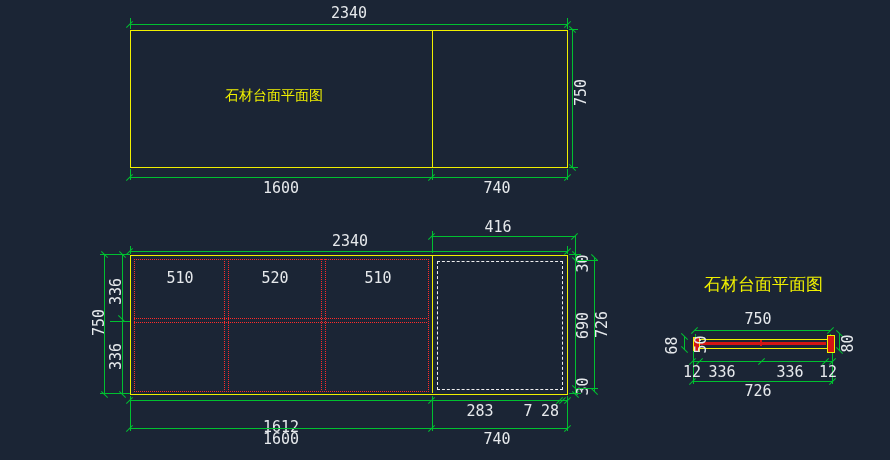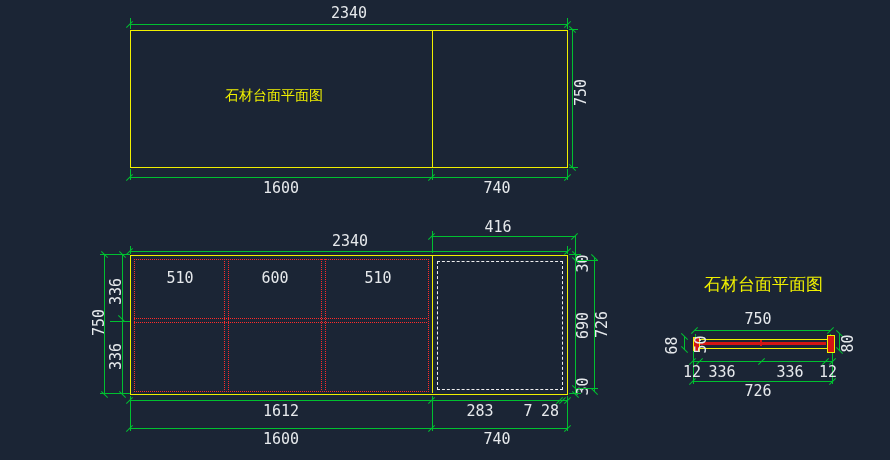--- a/index.html
+++ b/index.html
@@ -63,21 +63,21 @@
 
   <div class="yrect" style="left:130px;top:255px;width:436px;height:138px;"></div>
   <div class="rrect" style="left:134px;top:259px;width:293px;height:131px;"></div>
   <div class="rail-v" style="left:224px;top:259px;height:131px;"></div>
   <div class="rail-v" style="left:321px;top:259px;height:131px;"></div>
   <div class="rail-h" style="left:134px;top:318px;width:293px;"></div>
   <div class="yline-v" style="left:432px;top:256px;height:137px;"></div>
   <div class="wdash" style="left:437px;top:261px;width:124px;height:127px;"></div>
 
   <div class="dim-text" style="left:150px;top:271px;width:60px;">510</div>
-  <div class="dim-text" style="left:245px;top:271px;width:60px;">600</div>
+  <div class="dim-text" style="left:245px;top:271px;width:60px;">520</div>
   <div class="dim-text" style="left:348px;top:271px;width:60px;">510</div>
 
   <div class="dim-h" style="left:432px;top:236px;width:143px;"></div>
   <div class="ext-v" style="left:432px;top:231px;height:22px;"></div>
   <div class="dim-text" style="left:468px;top:220px;width:60px;">416</div>
 
   <div class="dim-h" style="left:130px;top:251px;width:438px;"></div>
   <div class="ext-v" style="left:130px;top:246px;height:8px;"></div>
   <div class="ext-v" style="left:567px;top:246px;height:8px;"></div>
   <div class="dim-text" style="left:320px;top:234px;width:60px;">2340</div>
@@ -106,21 +106,21 @@
   <div class="ext-h" style="left:577px;top:388px;width:21px;"></div>
   <div class="ext-h" style="left:569px;top:393px;width:12px;"></div>
 
   <div class="dim-h" style="left:130px;top:400px;width:438px;"></div>
   <div class="tickv" style="left:431px;top:396px;"></div>
   <div class="tickv" style="left:559px;top:396px;"></div>
   <div class="tickv" style="left:562px;top:396px;"></div>
   <div class="ext-v" style="left:130px;top:396px;height:35px;"></div>
   <div class="ext-v" style="left:432px;top:396px;height:35px;"></div>
   <div class="ext-v" style="left:567px;top:396px;height:35px;"></div>
-  <div class="dim-text" style="left:251px;top:404px;width:60px;">1612</div>
+  <div class="dim-text" style="left:251px;top:420px;width:60px;">1612</div>
   <div class="dim-text" style="left:450px;top:404px;width:60px;">283</div>
   <div class="dim-text" style="left:521px;top:404px;width:14px;">7</div>
   <div class="dim-text" style="left:537px;top:404px;width:26px;">28</div>
 
   <div class="dim-h" style="left:130px;top:428px;width:438px;"></div>
   <div class="tickv" style="left:431px;top:424px;"></div>
   <div class="dim-text" style="left:251px;top:432px;width:60px;">1600</div>
   <div class="dim-text" style="left:467px;top:432px;width:60px;">740</div>
 
   <div class="cn-text" style="left:704px;top:273px;font-size:17px;">石材台面平面图</div>

